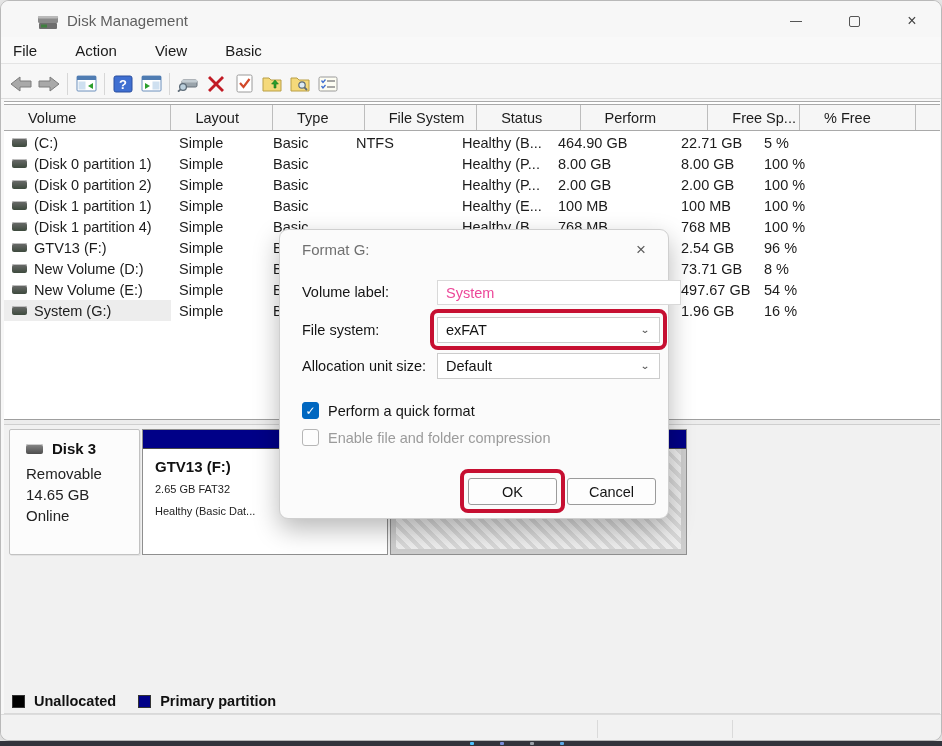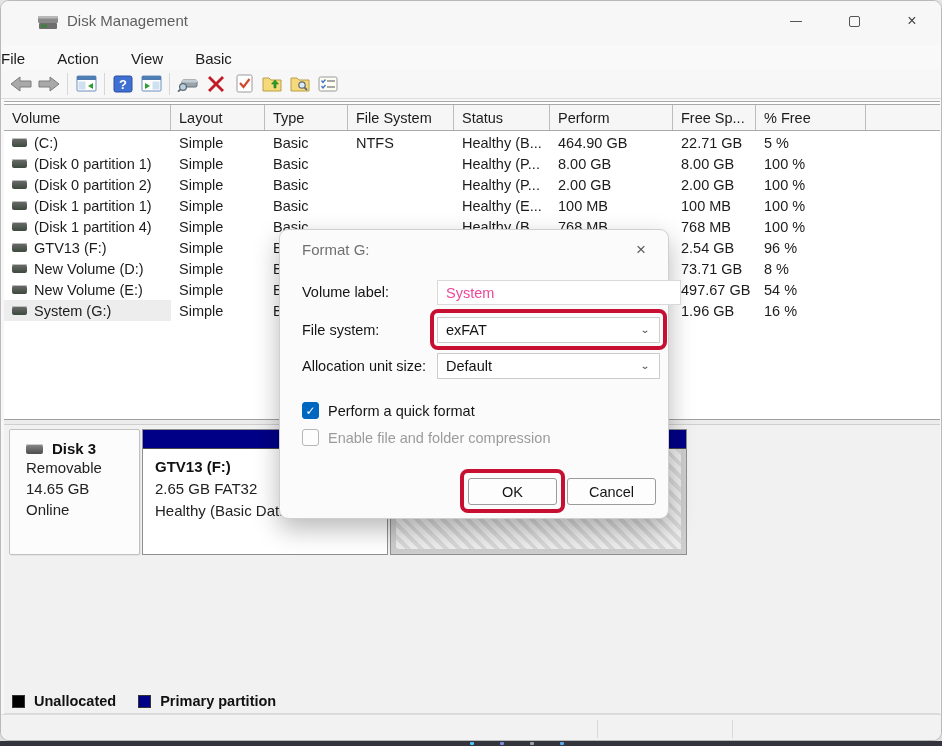--- a/index.html
+++ b/index.html
@@ -20,51 +20,51 @@
   }
   
   .titlebar { position:absolute; left:0; top:0; width:100%; height:40px; background:#f7f7f7; }
   .title-icon { position:absolute; left:36px; top:11px; }
   .title-text { position:absolute; left:66px; top:11px; font-size:15px; color:#5f5f5f; }
   .win-btn { position:absolute; top:0; width:58px; height:40px; display:flex; align-items:center; justify-content:center; color:#444; font-size:16px; }
   .btn-min { right:116px; } .btn-max { right:58px; } .btn-close { right:0; }
   .maxglyph { width:11px; height:11px; border:1.4px solid #555; border-radius:2px; display:inline-block; }
   .minglyph { width:12px; height:0; border-top:1.6px solid #555; display:inline-block; }
   
-  .menubar { position:absolute; left:0; top:44px; width:100%; height:27px; background:#f9f9f9; display:flex; align-items:center; padding-left:0; gap:4px; border-bottom:1px solid #e4e4e4; }
+  .menubar { position:absolute; left:0; top:36px; width:100%; height:27px; background:#f9f9f9; display:flex; align-items:center; padding-left:12px; gap:10px; border-bottom:1px solid #e4e4e4; }
   .menu-item { font-size:15px; color:#1b1b1b; padding:2px 14px 2px 0; margin-right:14px; }
   
   .toolbar { position:absolute; left:0; top:68px; width:100%; height:30px; background:#f7f7f7; border-bottom:1px solid #dedede; display:flex; align-items:center; padding-left:6px; }
   .tb-btn { width:28px; height:26px; display:flex; align-items:center; justify-content:center; }
   .tb-sep { width:1px; height:22px; background:#d7d7d7; margin:0 4px; }
   
   .volume-pane { position:absolute; left:3px; top:100px; width:936px; height:318px; background:#fff; border-top:1px solid #a9a9a9; }
   .vheader { position:absolute; left:0; top:2px; width:100%; height:27px; background:#f6f6f6; border-top:1px solid #a9a9a9; border-bottom:1px solid #a9a9a9; display:flex; }
-  .vh-cell { height:100%; display:flex; align-items:center; padding-left:8px; font-size:14.5px; color:#1c1c1c; border-right:1px solid #bdbdbd; }
+  .vh-cell { height:100%; display:flex; align-items:center; padding-left:8px; font-size:14.5px; color:#1c1c1c; border-right:1px solid #bdbdbd;margin-left:16px; }
   .vrows { position:absolute; left:0; top:30px; width:100%; }
   .vrow { display:flex; height:21px; align-items:center; }
   .vc { height:100%; display:flex; align-items:center; padding-left:8px; font-size:14.5px; color:#1c1c1c; white-space:nowrap; overflow:hidden; }
   .c0{width:167px;} .c1{width:94px;} .c2{width:83px;} .c3{width:106px;} .c4{width:96px;} .c5{width:123px;} .c6{width:83px;} .c7{width:110px;} .c8{flex:1; border-right:none;}
   .drive-ico { width:15px; height:9px; background:linear-gradient(#6d6d6d,#3d4a3d); border-radius:2px; margin-right:7px; flex:0 0 auto; box-shadow:inset 0 1px 0 #bfbfbf; }
   .row-selected .c0 { background:#ededed; }
   
   .hsep { position:absolute; left:3px; top:418px; width:936px; height:6px; background:#ececec; border-top:1px solid #9f9f9f; border-bottom:1px solid #cfcfcf; }
   
   .graphic-pane { position:absolute; left:3px; top:424px; width:936px; height:264px; background:#f1f1f1; }
   .disk-label { position:absolute; left:5px; top:4px; width:131px; height:126px; background:#fcfcfc; border:1px solid #c2c2c2; border-radius:2px; box-shadow:1px 1px 0 #e3e3e3; padding:10px 0 0 16px; }
-  .disk-label .row1 { display:flex; align-items:center; gap:9px; }
+  .disk-label .row1 { display:flex; align-items:center; gap:9px; margin-bottom:6px; }
   .disk-ico { width:17px; height:10px; background:linear-gradient(#8a8a8a,#4c4c4c); border-radius:2px; box-shadow:inset 0 1px 0 #cfcfcf; }
   .disk-name { font-size:15px; font-weight:bold; color:#111; }
   .disk-line { font-size:15px; color:#222; line-height:21px; }
   .part { position:absolute; top:4px; height:126px; border:1px solid #8f8f8f; background:#fff; }
   .part .bar { position:absolute; left:0; top:0; width:100%; height:19px; background:#000087; border-bottom:1px solid #4a4a4a; }
   .part1 { left:138px; width:246px; }
   .part1 .ptext { position:absolute; left:12px; top:28px; }
   .pt-name { font-size:15px; font-weight:bold; color:#111; margin-bottom:3px; }
-  .pt-line { font-size:15px; color:#222; line-height:22px; }
+  .pt-line { font-size:11px; color:#222; line-height:22px; }
   .part2 { left:386px; width:297px; background:repeating-linear-gradient(45deg,#ededed 0 5px,#d8d8d8 5px 9px); box-shadow:inset 0 0 0 5px #cdcdcd; }
   
   .legend { position:absolute; left:3px; top:688px; width:936px; height:25px; background:#f1f1f1; display:flex; align-items:center; border-bottom:1px solid #d9d9d9;font-weight:bold; }
   .lg-sq { width:13px; height:13px; margin-left:8px; margin-right:9px; border:1px solid #333; }
   .lg-text { font-size:14.5px; color:#111; }
   .lg-sq.sq2 { margin-left:22px; }
   
   .statusbar { position:absolute; left:0; top:713px; width:942px; height:28px; background:#f2f2f2; border-top:1px solid #dcdcdc; }
   .sb-sep { position:absolute; top:5px; width:1px; height:18px; background:#dadada; }
   .taskbar { position:absolute; left:0; top:741px; width:942px; height:5px; background:#33343c; }

